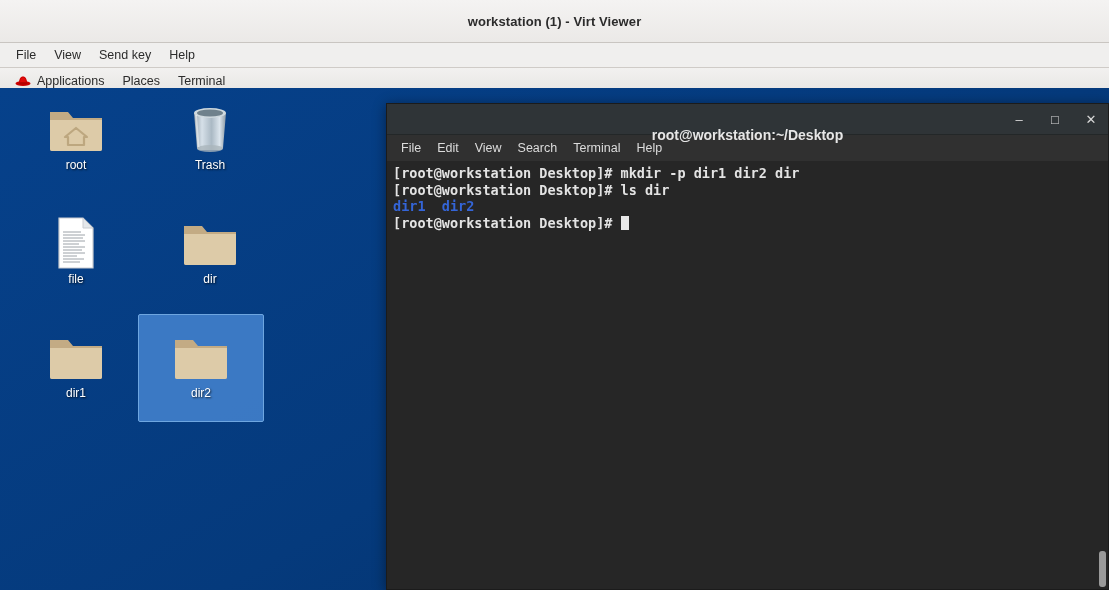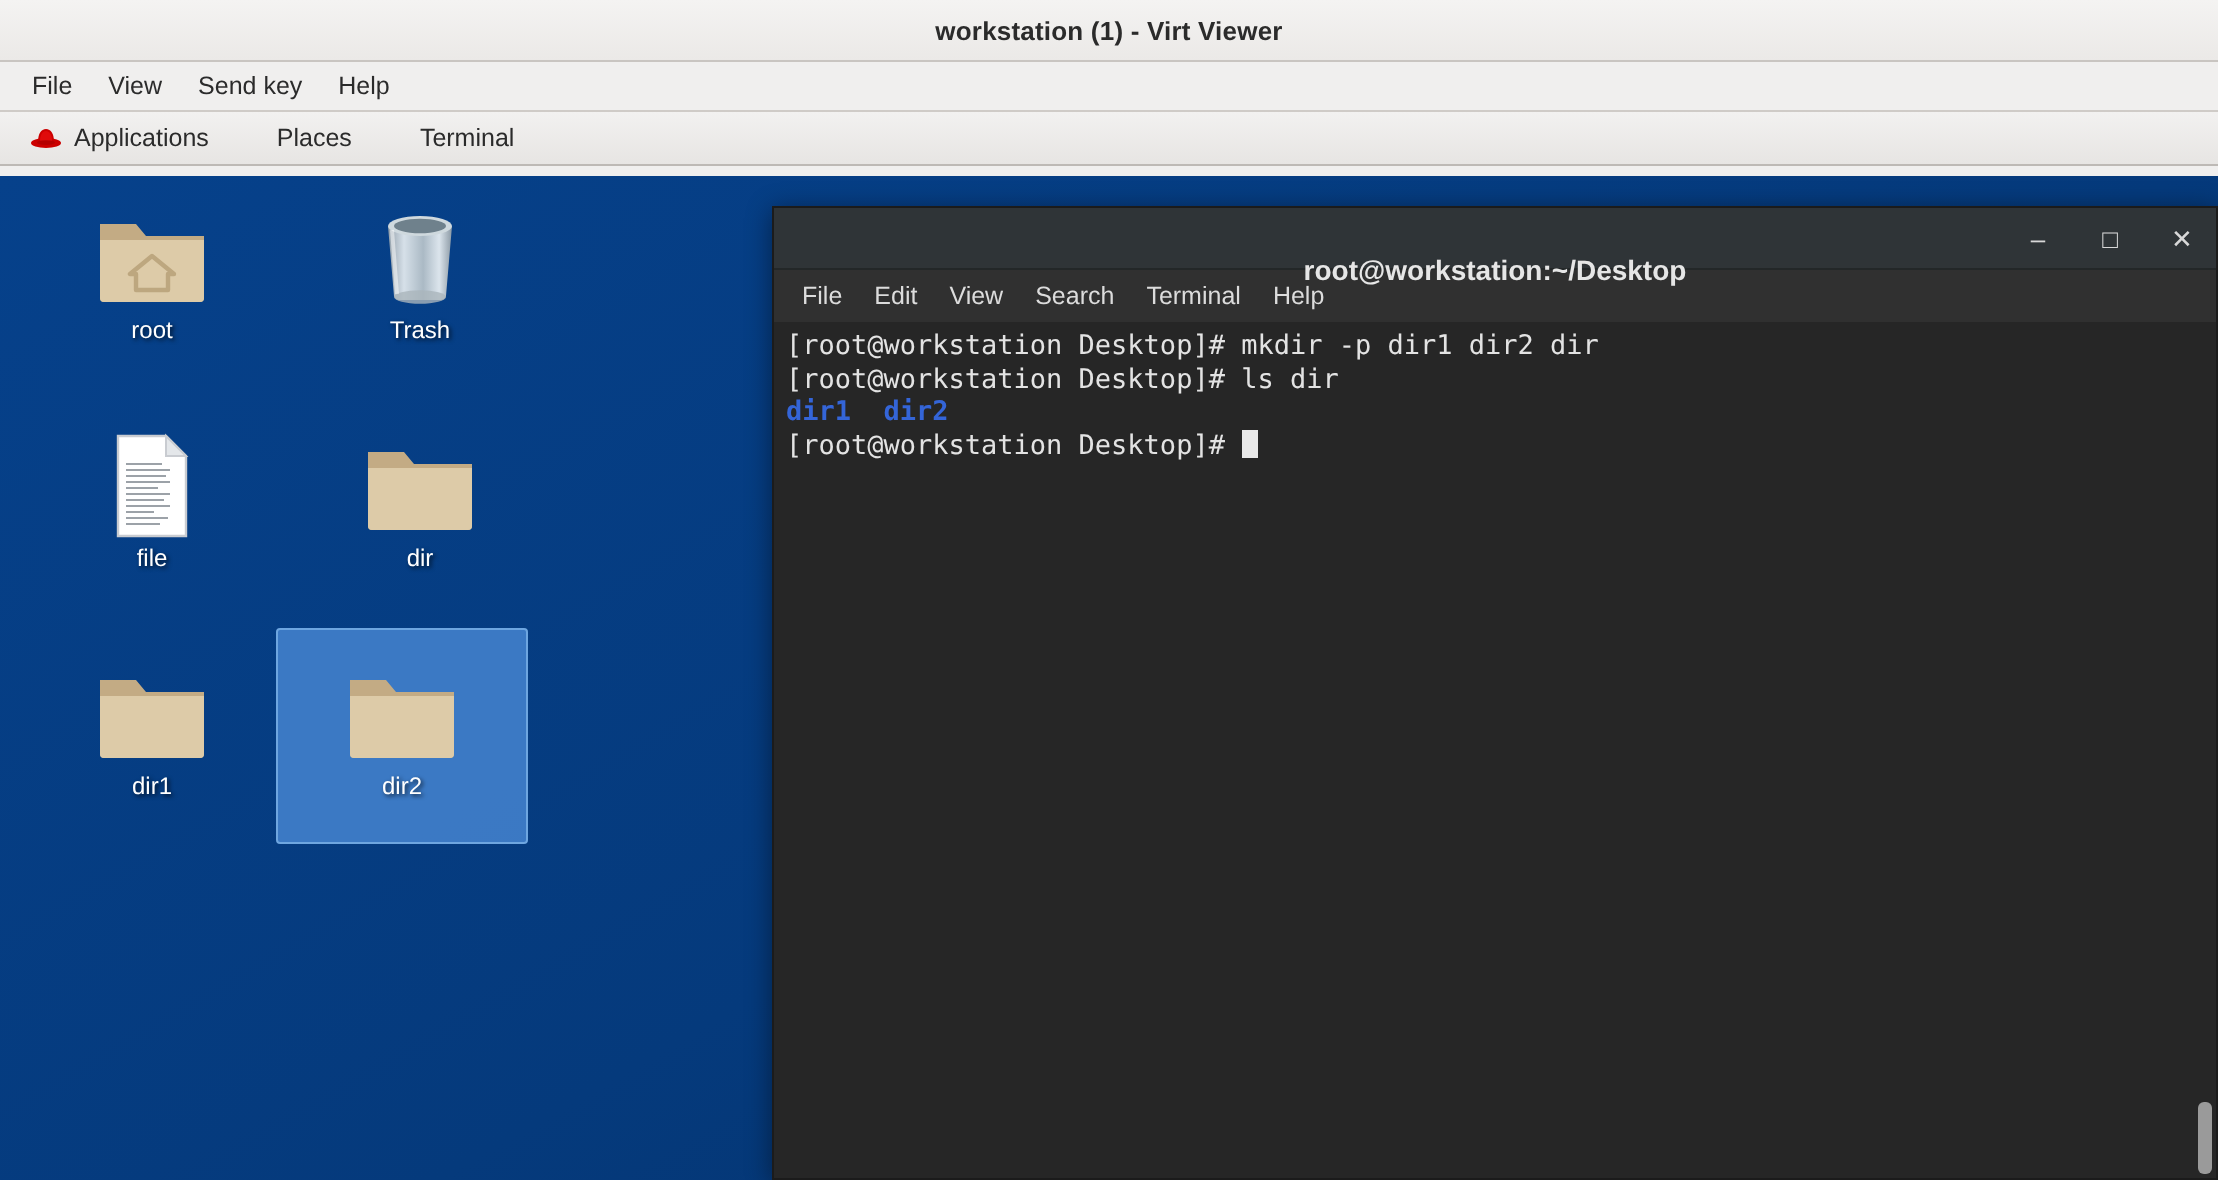--- a/index.html
+++ b/index.html
@@ -7,21 +7,21 @@
     width: 1109px; height: 590px;
     overflow: hidden;
     font-family: "Liberation Sans", sans-serif;
     background: #f0efee;
   }
 
   
   #app { position: relative; width: 1109px; height: 590px; }
 
   .vv-titlebar {
-    height: 31px;
+    height: 43px;
     background: linear-gradient(#f4f3f2, #ebe9e7);
     border-bottom: 1px solid #c9c5c1;
     display: flex; align-items: center; justify-content: center;
   }
   .vv-title {
     font-size: 13px; font-weight: bold; color: #2b2b2b;
     letter-spacing: .1px;
   }
 
   .vv-menubar {
@@ -36,21 +36,21 @@
     padding: 3px 8px; border-radius: 2px; cursor: default;
     white-space: nowrap;
   }
 
   
   .gnome-panel {
     height: 27px;
     background: linear-gradient(#f2f1f0, #e7e5e3);
     border-bottom: 1px solid #bdb9b5;
     display: flex; align-items: center;
-    padding-left: 6px; gap: 16px;
+    padding-left: 6px; gap: 0;
   }
   .panel-item {
     font-size: 12.5px; color: #2b2b2b;
     padding: 3px 9px; border-radius: 2px;
     display: flex; align-items: center; gap: 6px;
     white-space: nowrap; cursor: default;
   }
   .redhat-icon { width: 16px; height: 12px; display: block; }
 
   
@@ -152,21 +152,21 @@
     flex: 1 1 auto;
     position: relative;
     background: #262626;
     padding: 4px 6px 0 6px;
     font-family: "DejaVu Sans Mono", "Liberation Mono", monospace;
     font-size: 13.5px;
     line-height: 16.5px;
     color: #e3e3e3;
     overflow: hidden;
   }
-  .term-line { white-space: pre; }
+  .term-line { white-space: pre; font-weight: bold; }
   .term-line.dircolor { color: #3465d8; font-weight: bold; }
   .cursor-block {
     display: inline-block;
     width: 8px; height: 14px;
     background: #e8e8e8;
     vertical-align: -2px;
   }
   .term-scrollbar {
     position: absolute;
     right: 1px; top: 0; bottom: 0;

